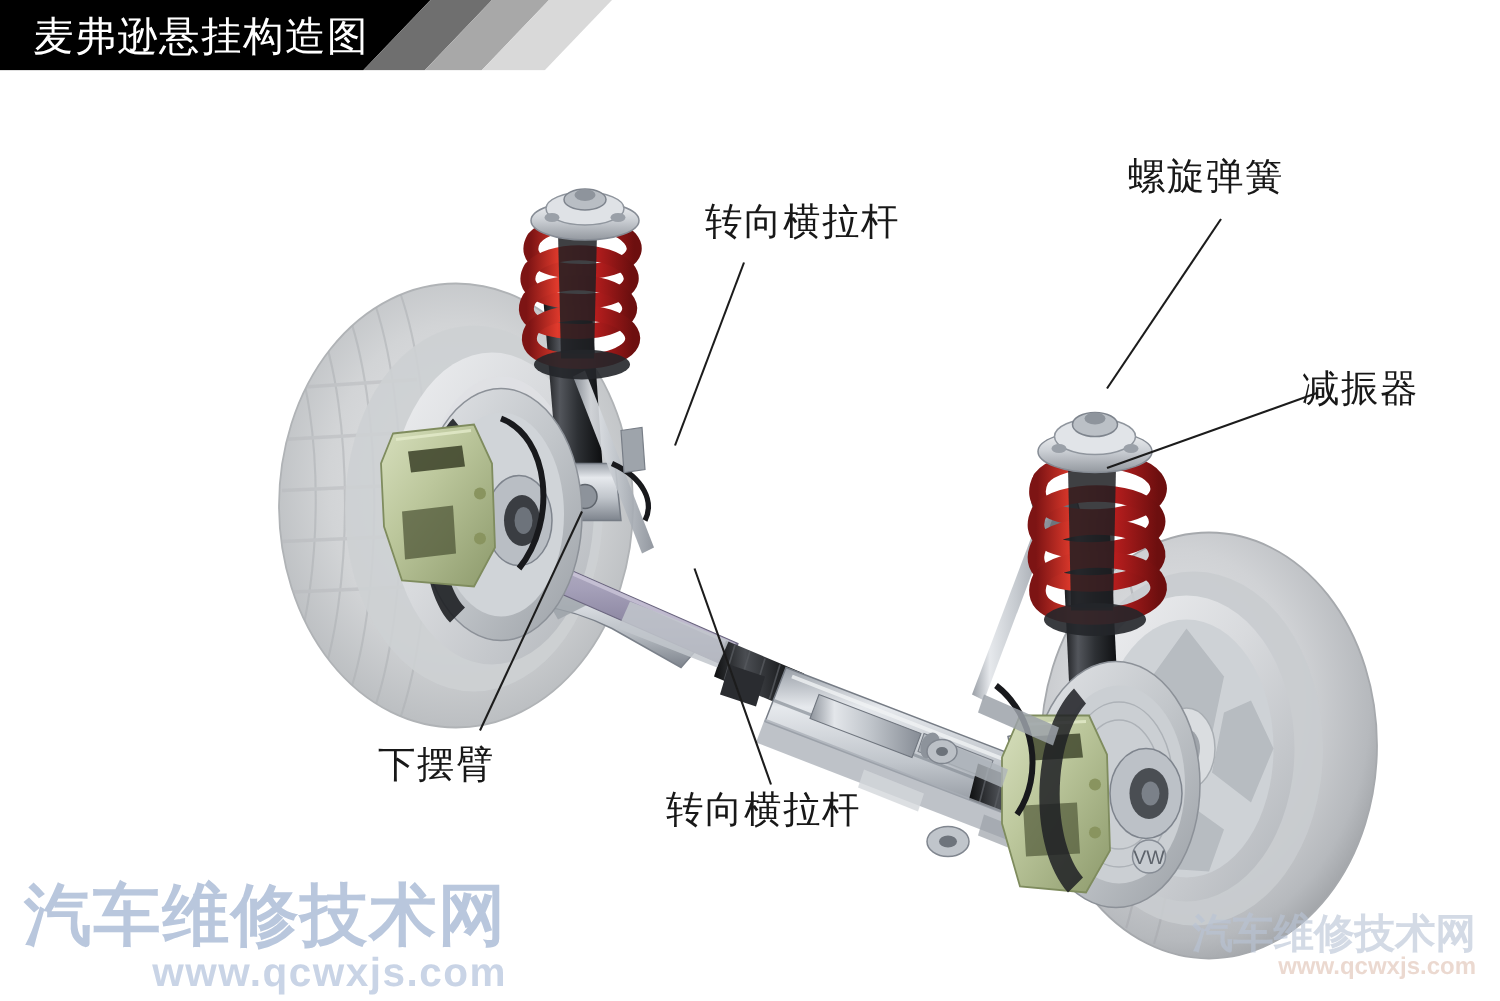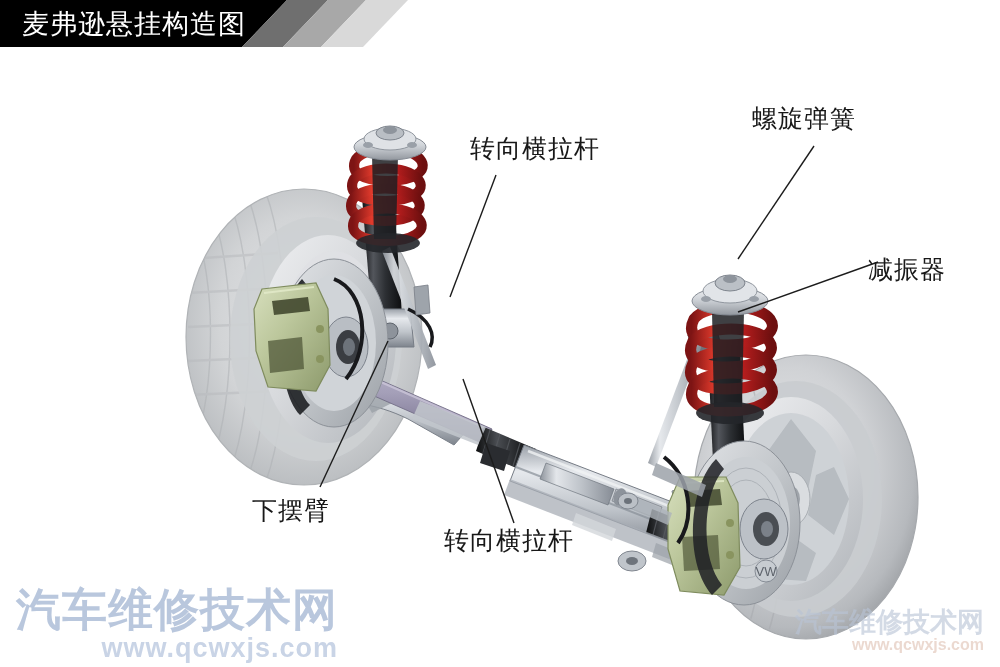--- a/index.html
+++ b/index.html
@@ -67,21 +67,21 @@
   .callout{
     position:absolute;
     font-size:25px;
     line-height:30px;
     color:#181818;
     white-space:nowrap;
     letter-spacing:1px;
   }
   #label-tierod{ left:470px; top:133px; }
   #label-spring{ left:752px; top:103px; }
-  #label-damper{ left:868px; top:254px; }
+  #label-damper{ left:868px; top:244px; }
   #label-lowerarm{ left:252px; top:495px; }
   #label-halfshaft{ left:444px; top:525px; }
 
   
   .wm{
     position:absolute;
     pointer-events:none;
     user-select:none;
     white-space:nowrap;
     text-align:right;

